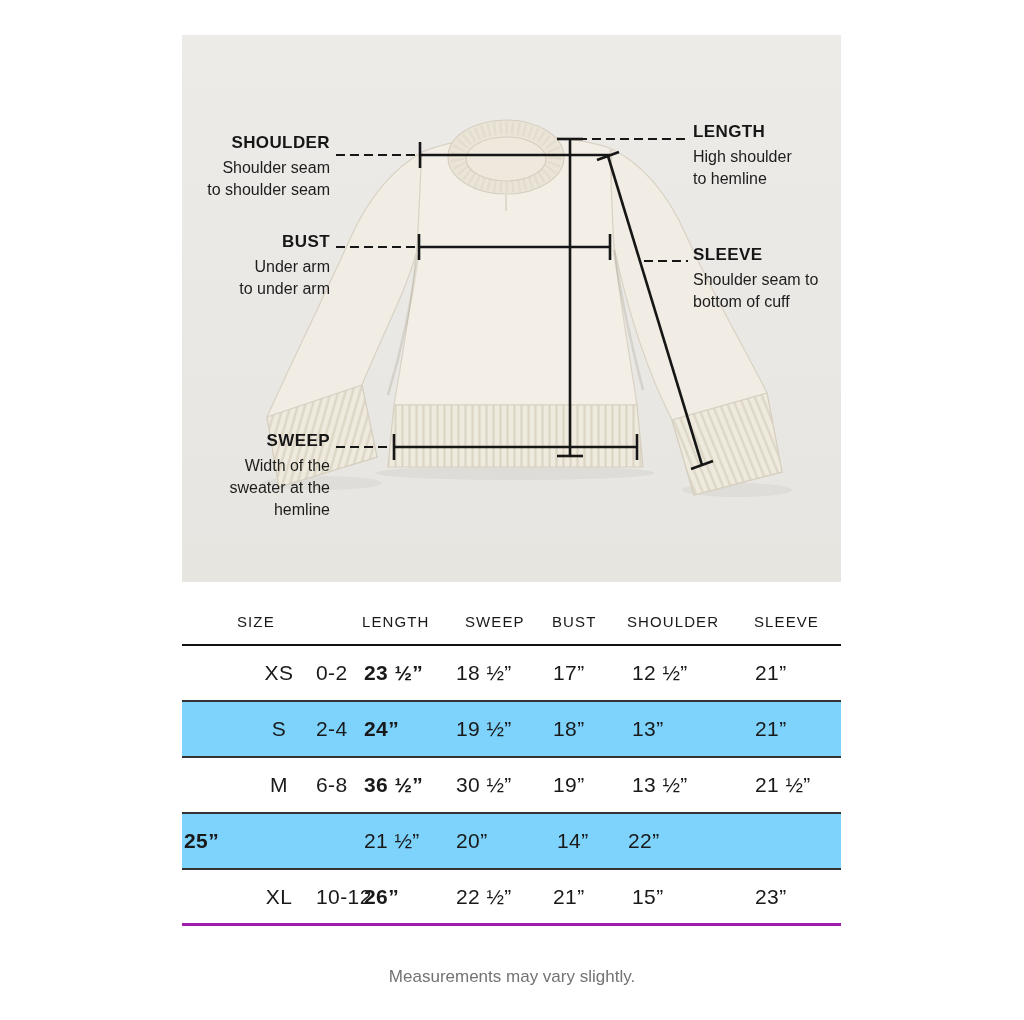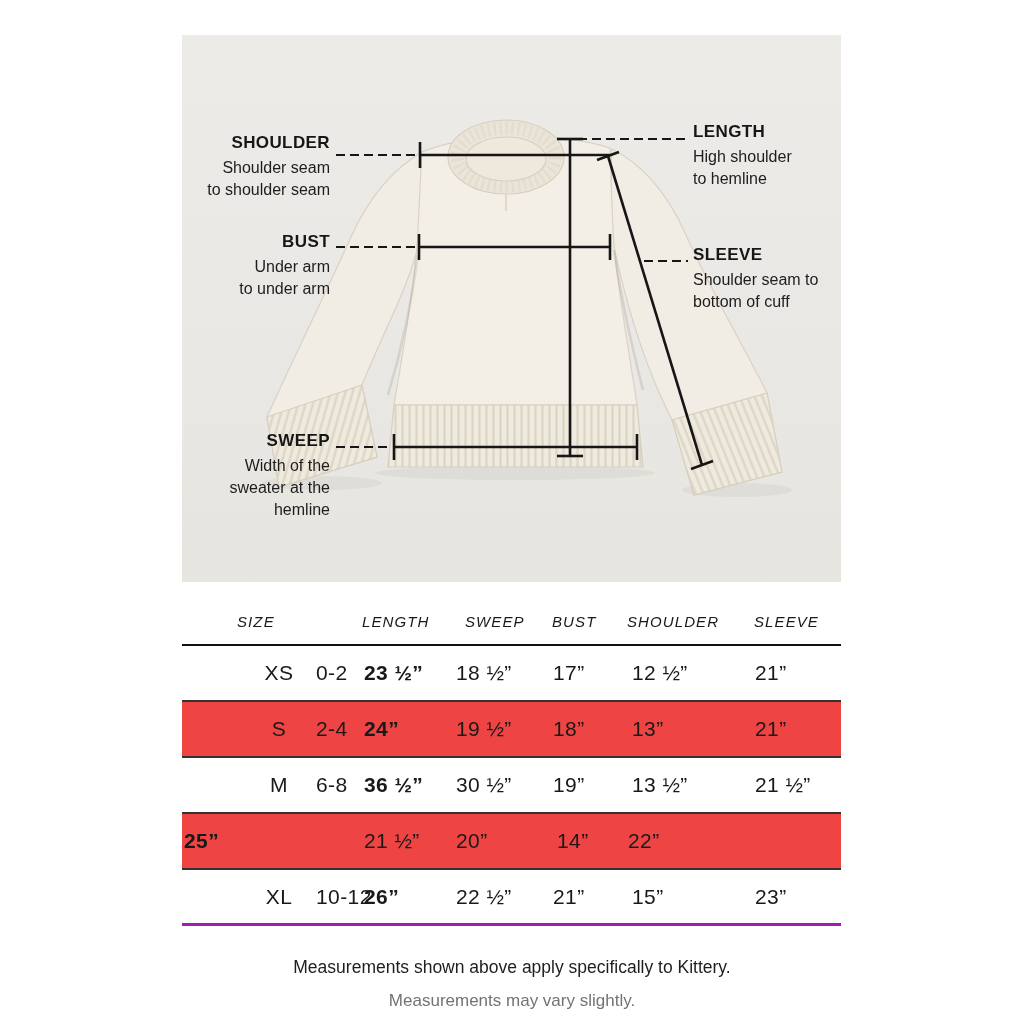--- a/index.html
+++ b/index.html
@@ -19,25 +19,25 @@
   .ann-right{left:511px;text-align:left;white-space:nowrap;}
   .ann-title{font-size:17px;font-weight:700;letter-spacing:.4px;line-height:22px;margin-bottom:3px;color:#161616;}
   .ann-desc{font-size:16px;line-height:22px;color:#1d1d1d;}
 
   
   .chart{position:absolute;left:182px;top:599px;width:659px;}
   .trow{
     display:grid;grid-template-columns:180px 92px 97px 75px 127px 88px;
     align-items:center;box-sizing:border-box;
   }
-  .thead{height:47px;border-bottom:2px solid #111111;font-style:italic;}
+  .thead{height:47px;border-bottom:2px solid #111111;}
   .thead .cell{font-size:15px;letter-spacing:1.1px;color:#191919;}
   .tbody{height:56px;border-bottom:2px solid #333333;font-size:21px;letter-spacing:.4px;color:#191919;}
   .tbody.last{border-bottom:3px solid #a21caf;}
-  .tbody.shaded{background:#ef4444;}
+  .tbody.shaded{background:#7dd3fc;}
   .cell{white-space:nowrap;}
   .h-size{padding-left:55px;} .h-length{padding-left:0;} .h-sweep{padding-left:11px;}
   .h-bust{padding-left:1px;} .h-shoulder{padding-left:1px;} .h-sleeve{padding-left:1px;}
   .c-size{padding-left:34px;} .c-length{padding-left:2px;font-weight:bold;} .c-sweep{padding-left:2px;}
   .c-bust{padding-left:2px;} .c-shoulder{padding-left:6px;} .c-sleeve{padding-left:2px;}
   .size-letter{display:inline-block;width:30px;text-align:center;margin-left:48px;}
   .size-range{margin-left:22px;}
 
   
   .footer{position:absolute;left:0;top:955px;width:1024px;text-align:center;}
@@ -214,15 +214,14 @@
     <div class="cell c-size"><span class="size-letter">XL</span><span class="size-range">10-12</span></div>
     <div class="cell c-length">26”</div>
     <div class="cell c-sweep">22 ½”</div>
     <div class="cell c-bust">21”</div>
     <div class="cell c-shoulder">15”</div>
     <div class="cell c-sleeve">23”</div>
   </div>
 </div>
 
 <div class="footer">
-  <div class="footer-line1">Measurements shown above apply specifically to Kittery.</div>
   <div class="footer-line2">Measurements may vary slightly.</div>
 </div>
 
 </body></html>

